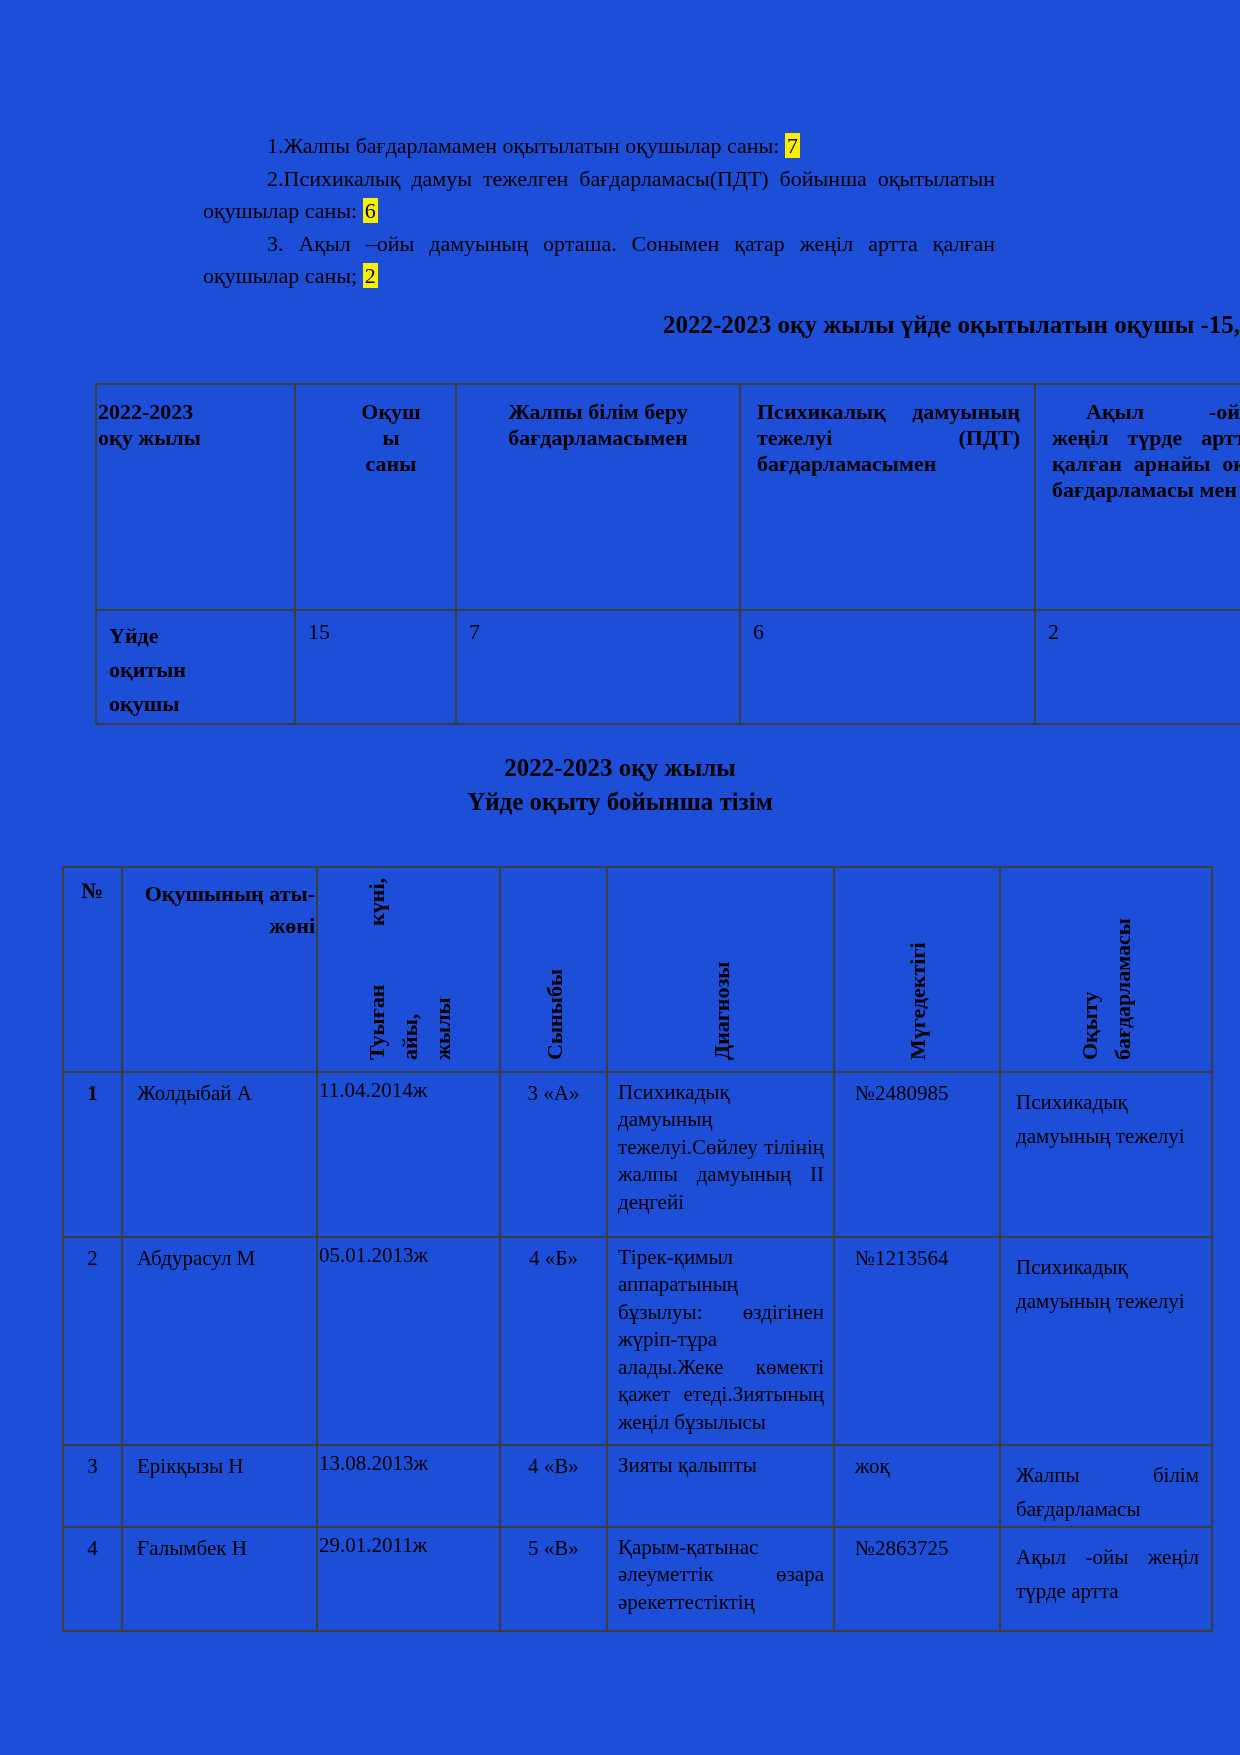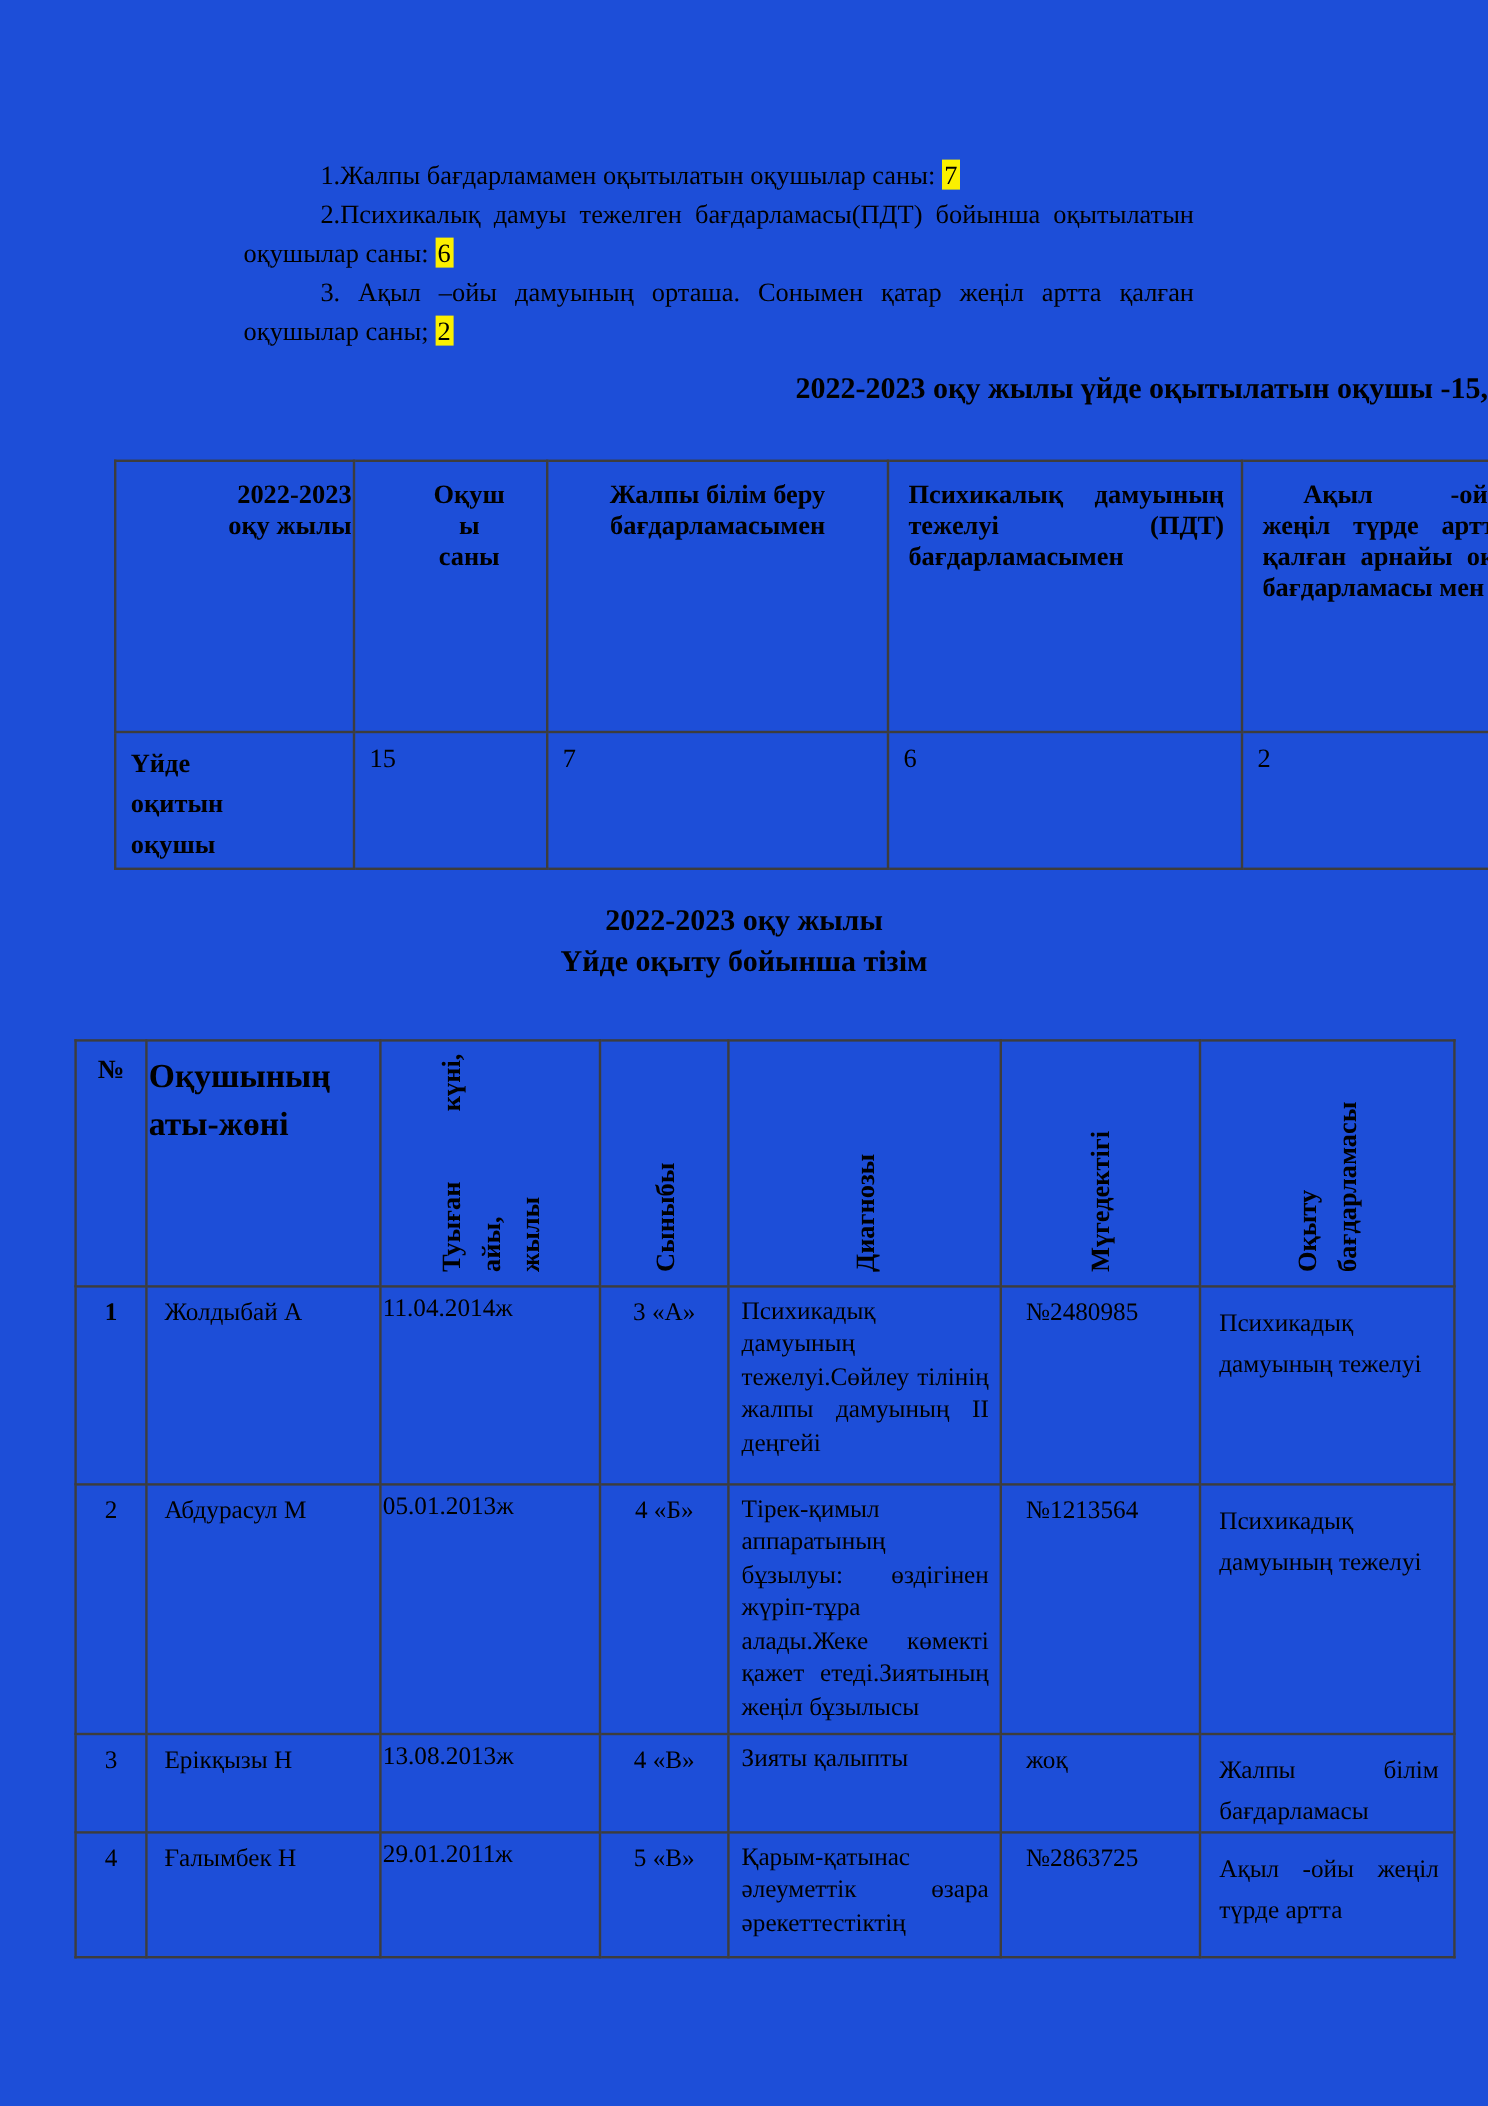--- a/index.html
+++ b/index.html
@@ -23,40 +23,40 @@
   }
   
   table{border-collapse:collapse;table-layout:fixed;}
   td{border:2px solid #3d3d3d;vertical-align:top;overflow:hidden;}
   .prelines{white-space:pre-wrap;}
   
   .t1{margin:44px 0 0 95px;width:1051px;font-size:22px;}
   .t1 .hdr td{font-weight:bold;padding-top:14px;}
   .t1 tr.hdr{height:226px;}
   .t1 tr.body{height:114px;}
-  .c-year{width:195px;text-align:right;}
+  .c-year{width:195px;text-align:left;}
   .c-count{width:126px;text-align:center;padding-left:32px;}
   .c-gen{width:262px;text-align:center;padding:14px 10px 0 10px;}
   .c-pdt{width:263px;text-align:left;padding:14px 14px 0 16px;text-align:justify;}
   .c-spec{width:205px;text-align:left;padding:14px 12px 0 16px;text-align:justify;text-indent:34px;border-radius:21px;}
   .t1 .body td{font-weight:normal;padding:8px 8px 0 12px;text-align:left;}
   .t1 .body .rowlabel{font-weight:bold;line-height:1.55;}
   
   .t2{margin:46px 0 0 62px;width:1121px;font-size:21px;}
   .t2 tr.hdr2{height:205px;}
   .t2 .hdr2 td{font-weight:bold;}
   .w-no{width:55px;}
   .w-name{width:191px;}
   .w-birth{width:179px;}
   .w-grade{width:103px;}
   .w-diag{width:223px;}
   .w-dis{width:162px;}
   .w-prog{width:208px;}
   .h-no{text-align:center;padding-top:10px;font-size:22px;}
-  .h-name{text-align:left;padding-top:10px;font-size:28px;line-height:1.45;}
+  .h-name{text-align:right;padding-top:10px;font-size:22px;line-height:1.45;}
   .vh{position:relative;}
   .rot{
     position:absolute;left:50%;top:50%;
     transform:translate(-50%,-50%) rotate(-90deg);
     width:182px;font-weight:bold;font-size:22px;line-height:1.5;text-align:left;
   }
   .rot .jline{display:flex;justify-content:space-between;}
   
   .t2 tr.r0{height:165px;}
   .t2 tr.r1{height:208px;}

